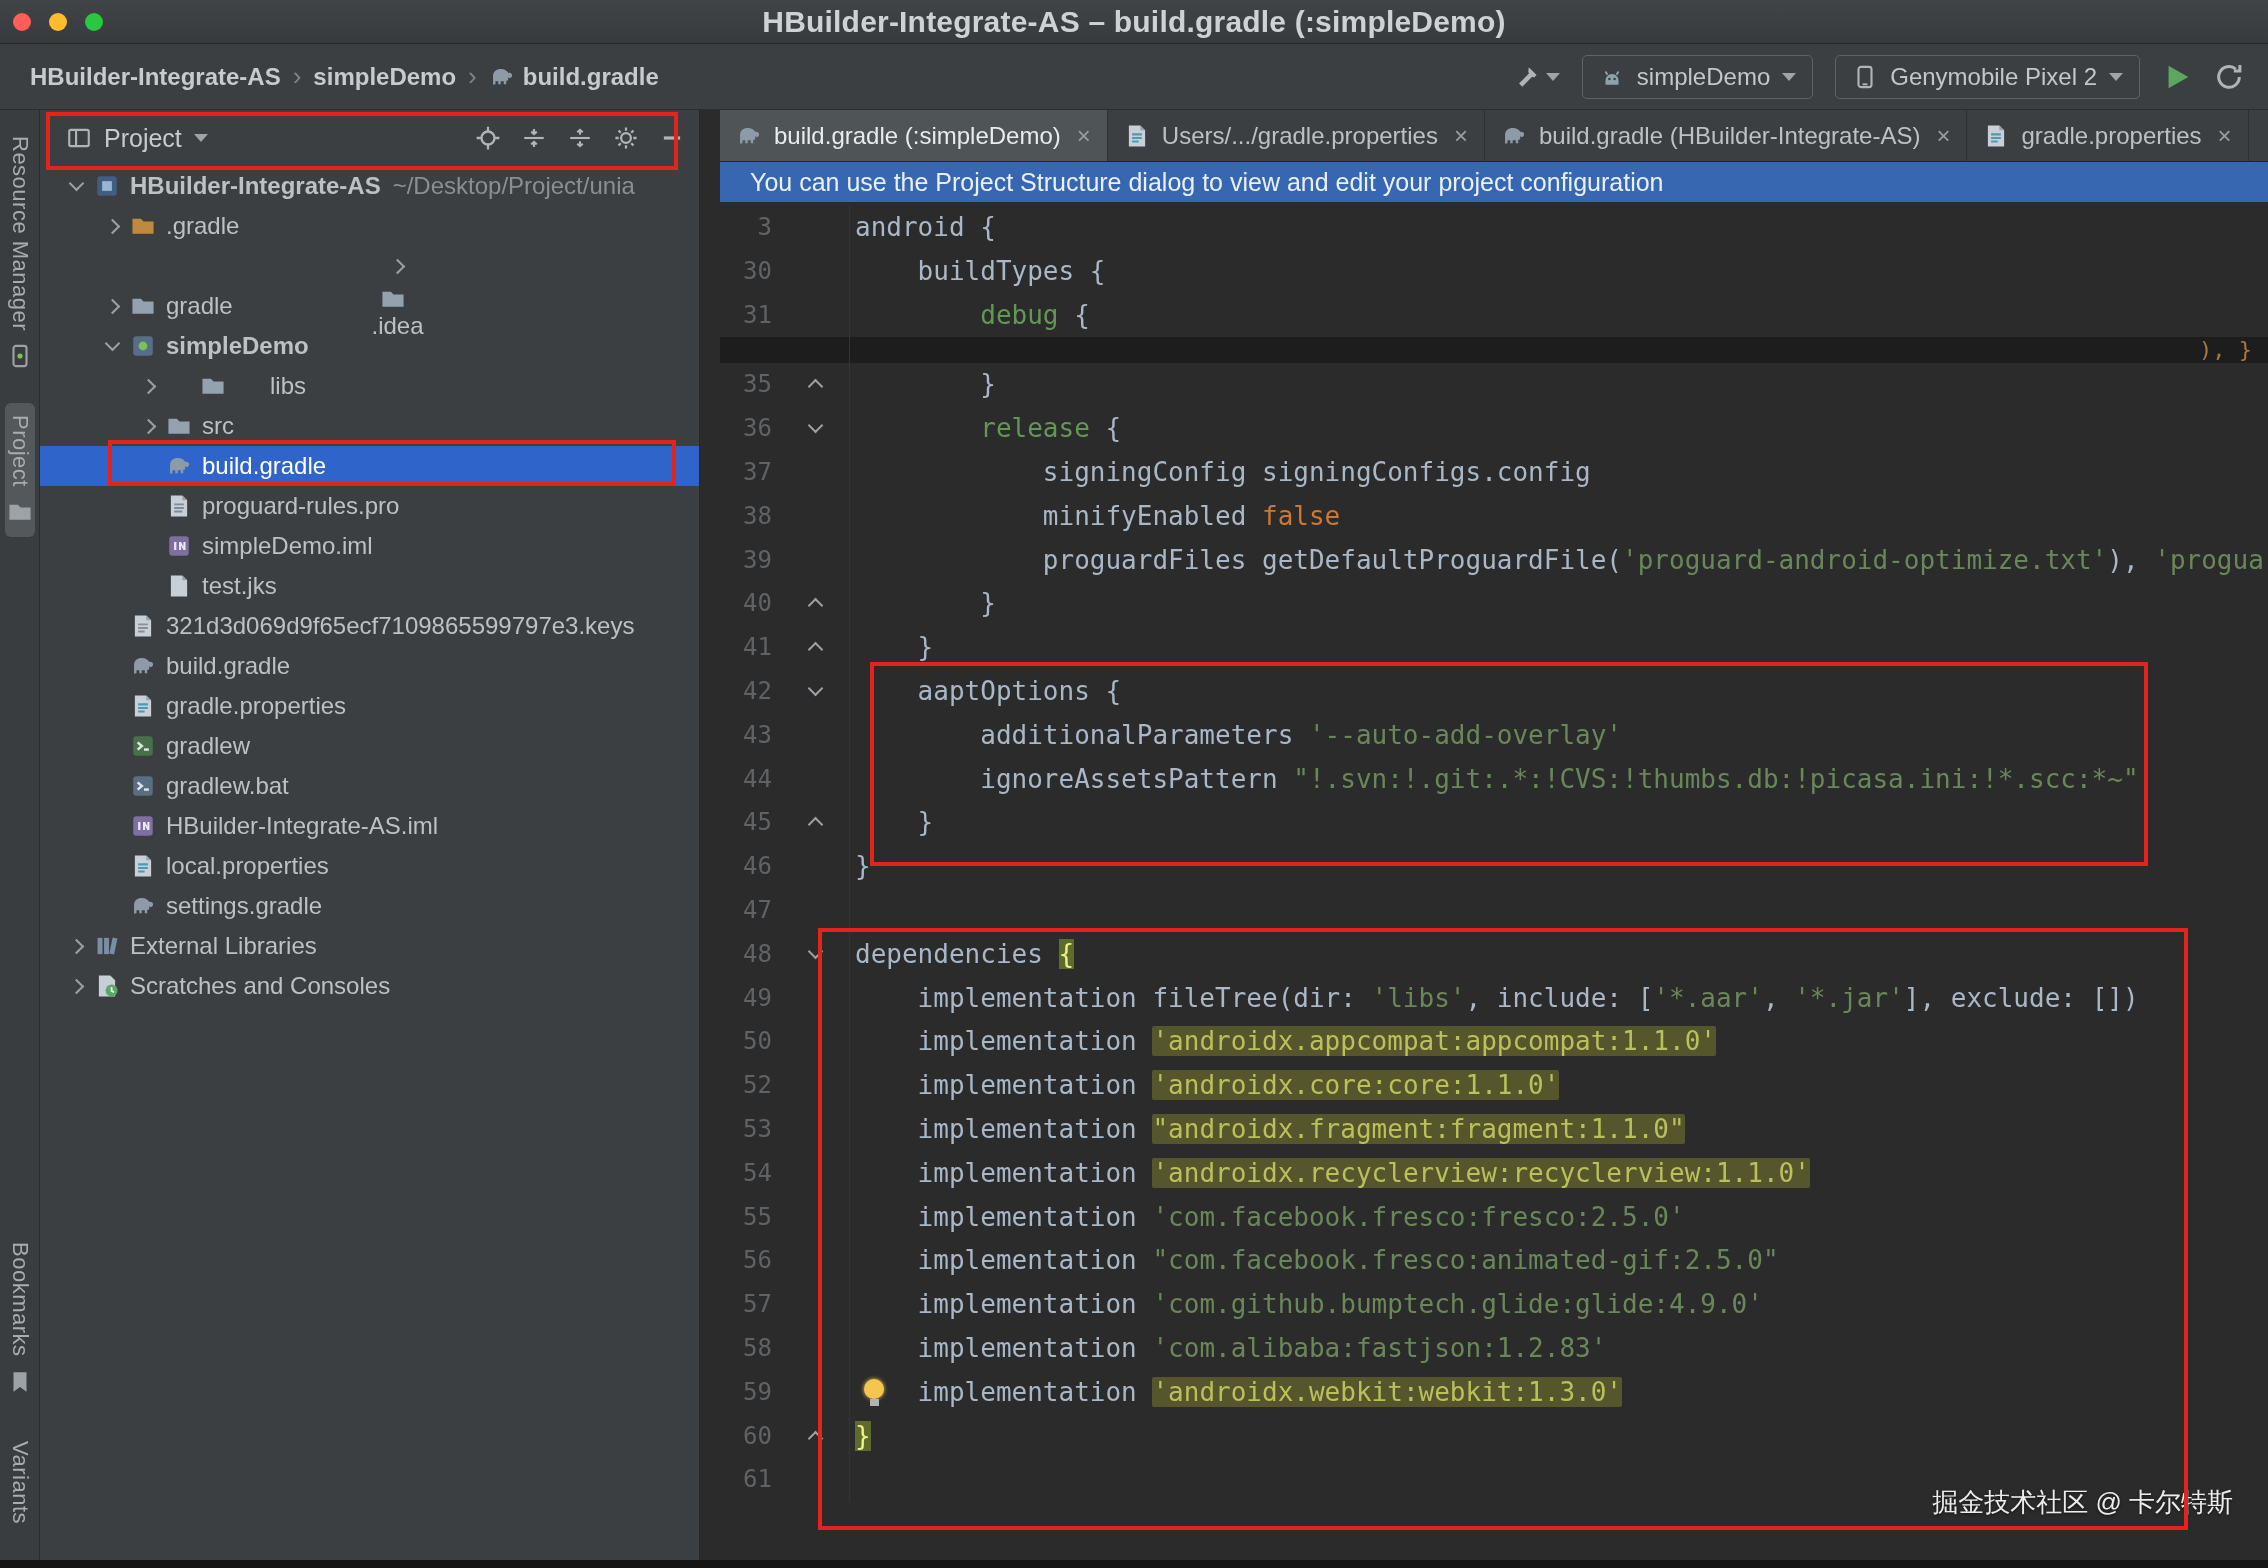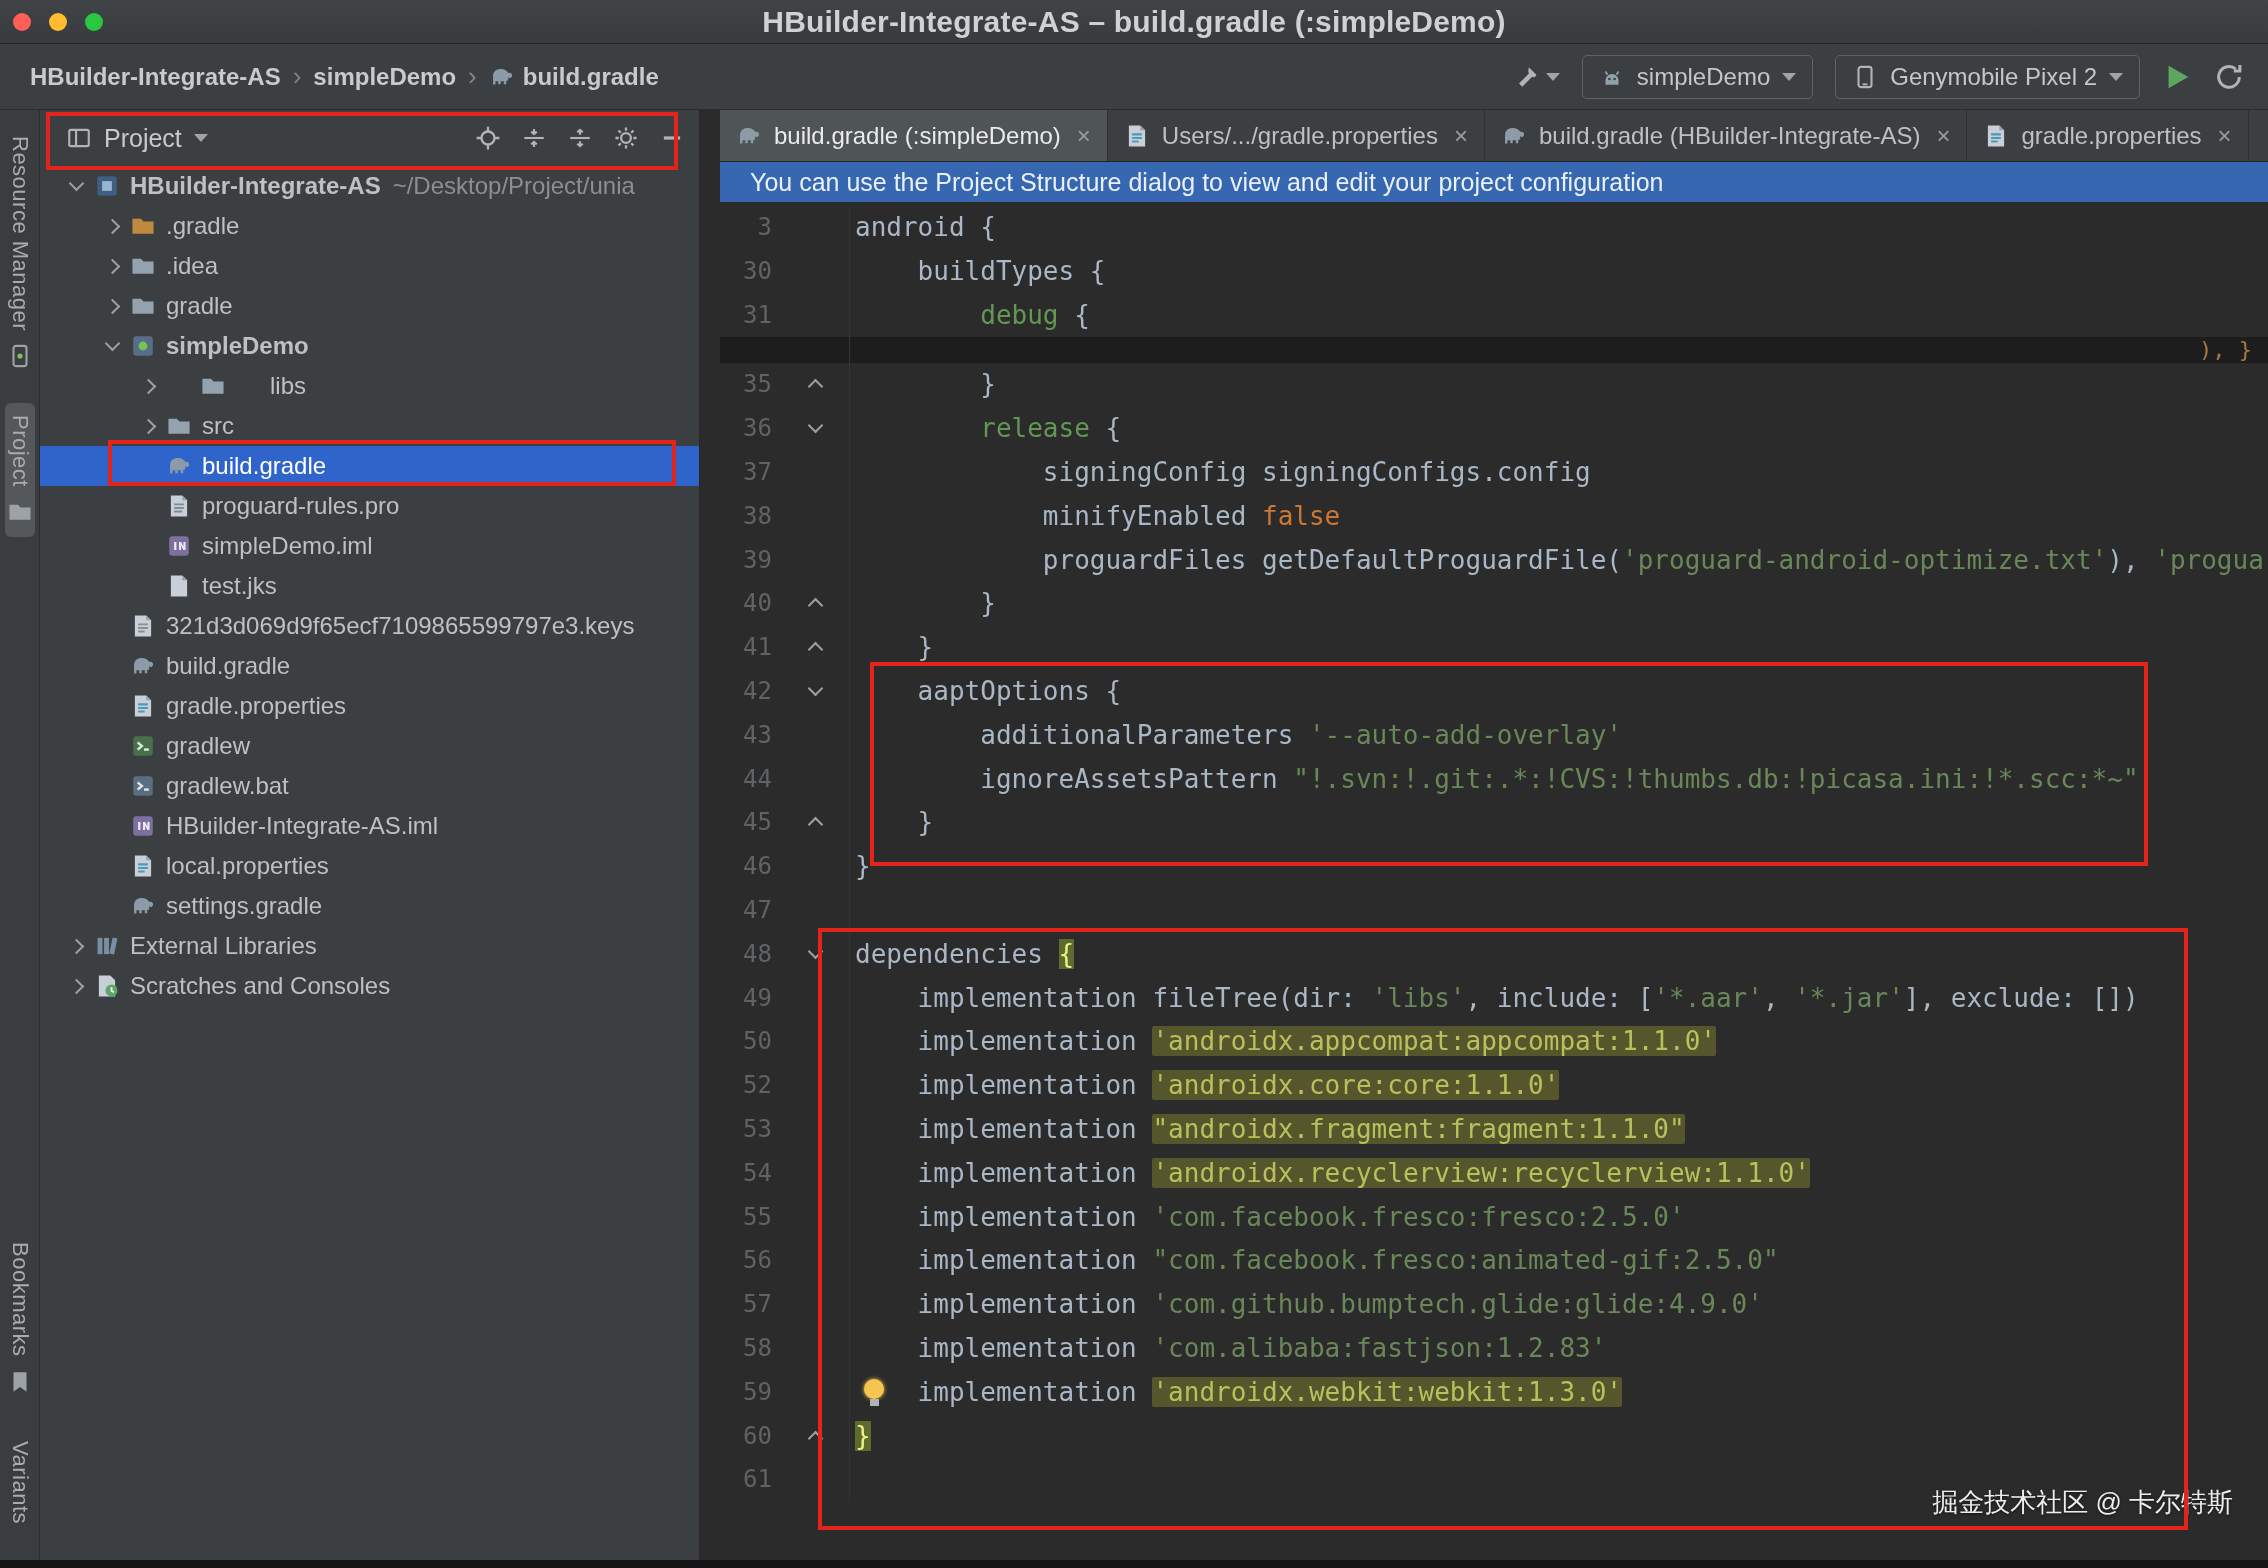--- a/index.html
+++ b/index.html
@@ -250,21 +250,21 @@
         </div>
         <div class="tree-row" style="padding-left: 56px;">
           <span class="tarrow right"></span>
           <span class="icn">
             <svg viewBox="0 0 16 16">
               <path d="M1.5 3.5h5.2l1.6 1.8h6.2v7.4H1.5z" fill="#c08a3e"></path>
             </svg>
           </span>
           <span class="">.gradle</span>
         </div>
-        <div class="tree-row" style="padding-left: 56px;">
+        <div class="tree-row" style="padding-left: 56px; flex-direction: column;">
           <span class="tarrow right"></span>
           <span class="icn">
             <svg viewBox="0 0 16 16">
               <path d="M1.5 3.5h5.2l1.6 1.8h6.2v7.4H1.5z" fill="#94a1ae"></path>
             </svg>
           </span>
           <span class="">.idea</span>
         </div>
         <div class="tree-row" style="padding-left: 56px;">
           <span class="tarrow right"></span>

